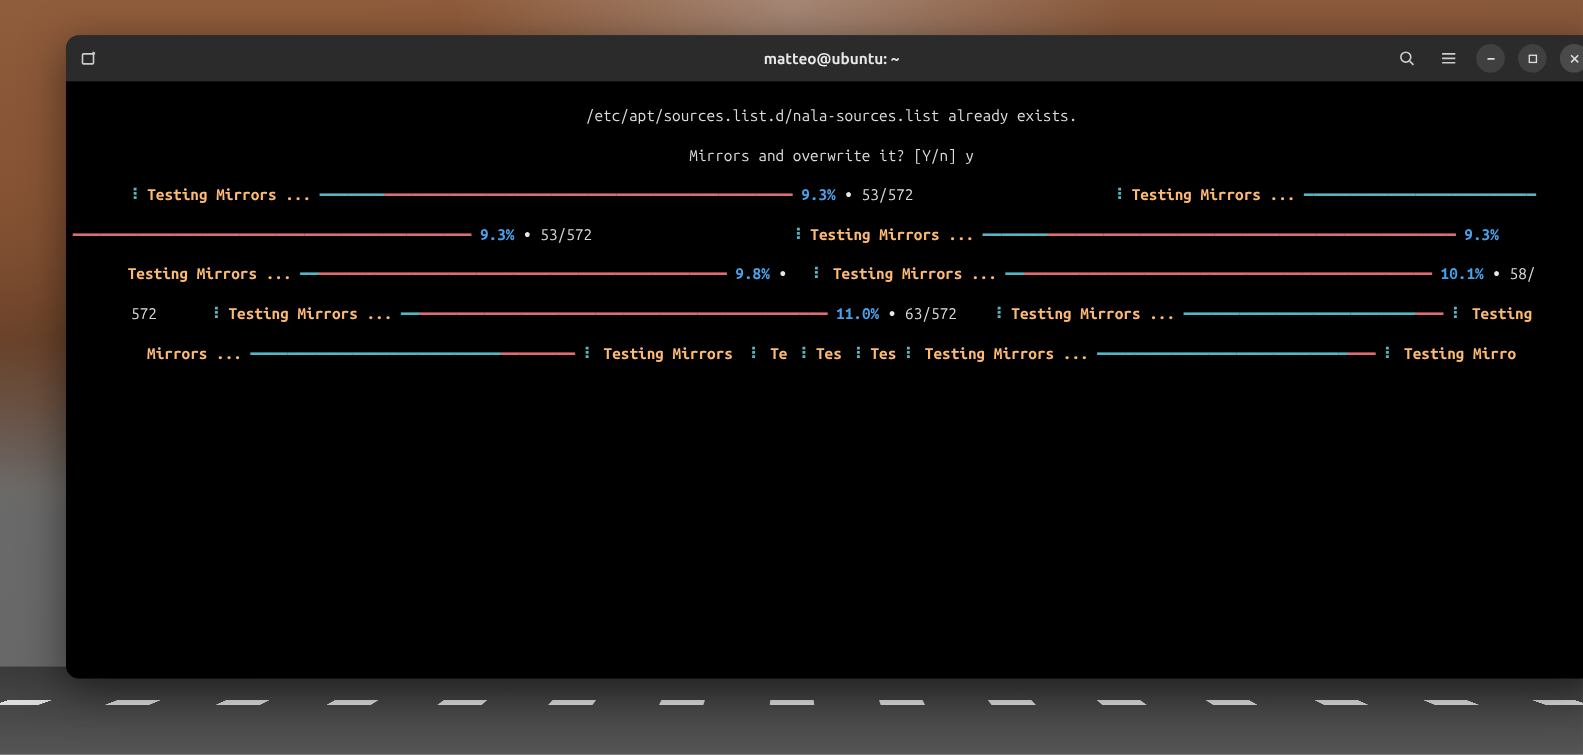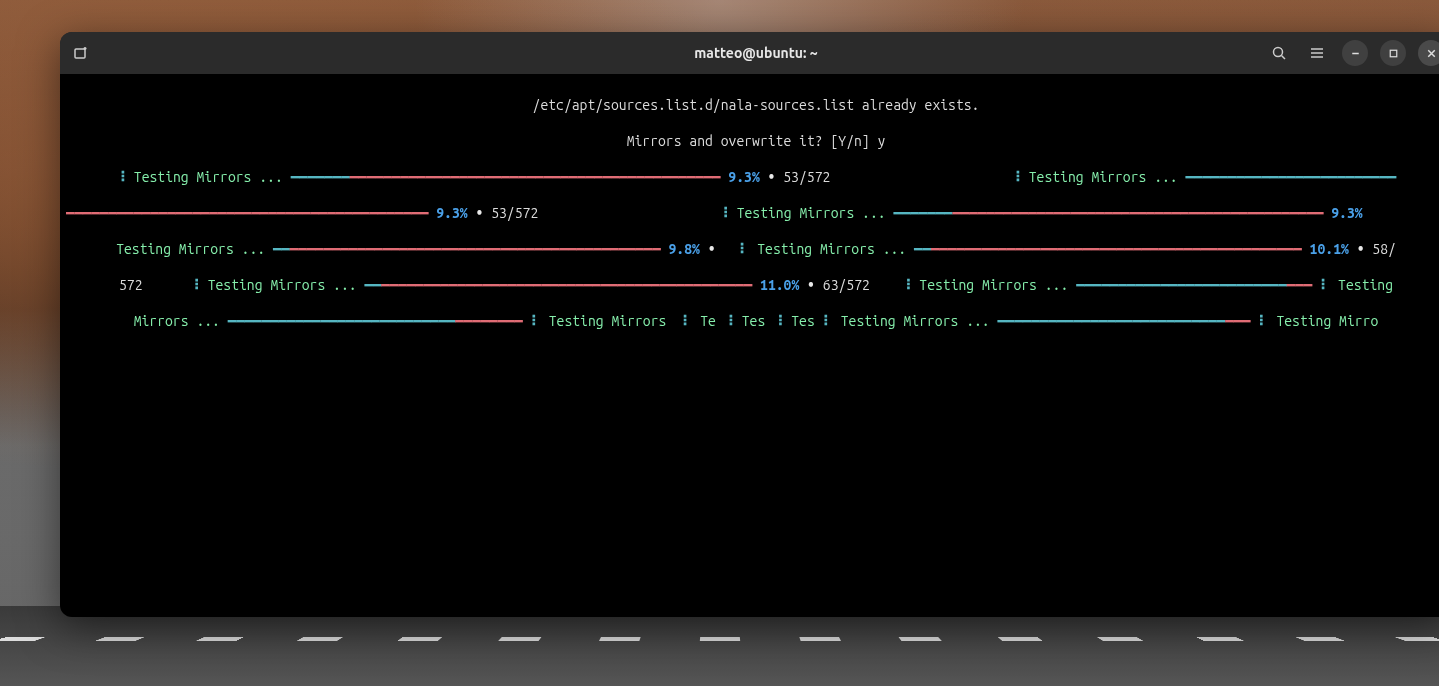--- a/index.html
+++ b/index.html
@@ -145,21 +145,21 @@
   .scrollbar-thumb {
     position: absolute;
     top: 0;
     left: 0;
     right: 0;
     height: 100%;
     background: #3a3a3a;
     border-radius: 5px;
   }
 
-  .c-white { color: #86efac; font-weight: normal; }
+  .c-white { color: #fdba74; font-weight: bold; }
   .c-cyan { color: #56b6c2; }
   .c-cyanb { color: #56b6c2; font-weight: bold; }
   .c-red { color: #e06c75; }
   .c-blue { color: #4aa0e8; font-weight: bold; margin-top: 12px; }
   .c-dot { color: #e8e8e8; }
 
   .line { display: block; white-space: pre; overflow: hidden; }
 </style>
 </head>
 <body>

